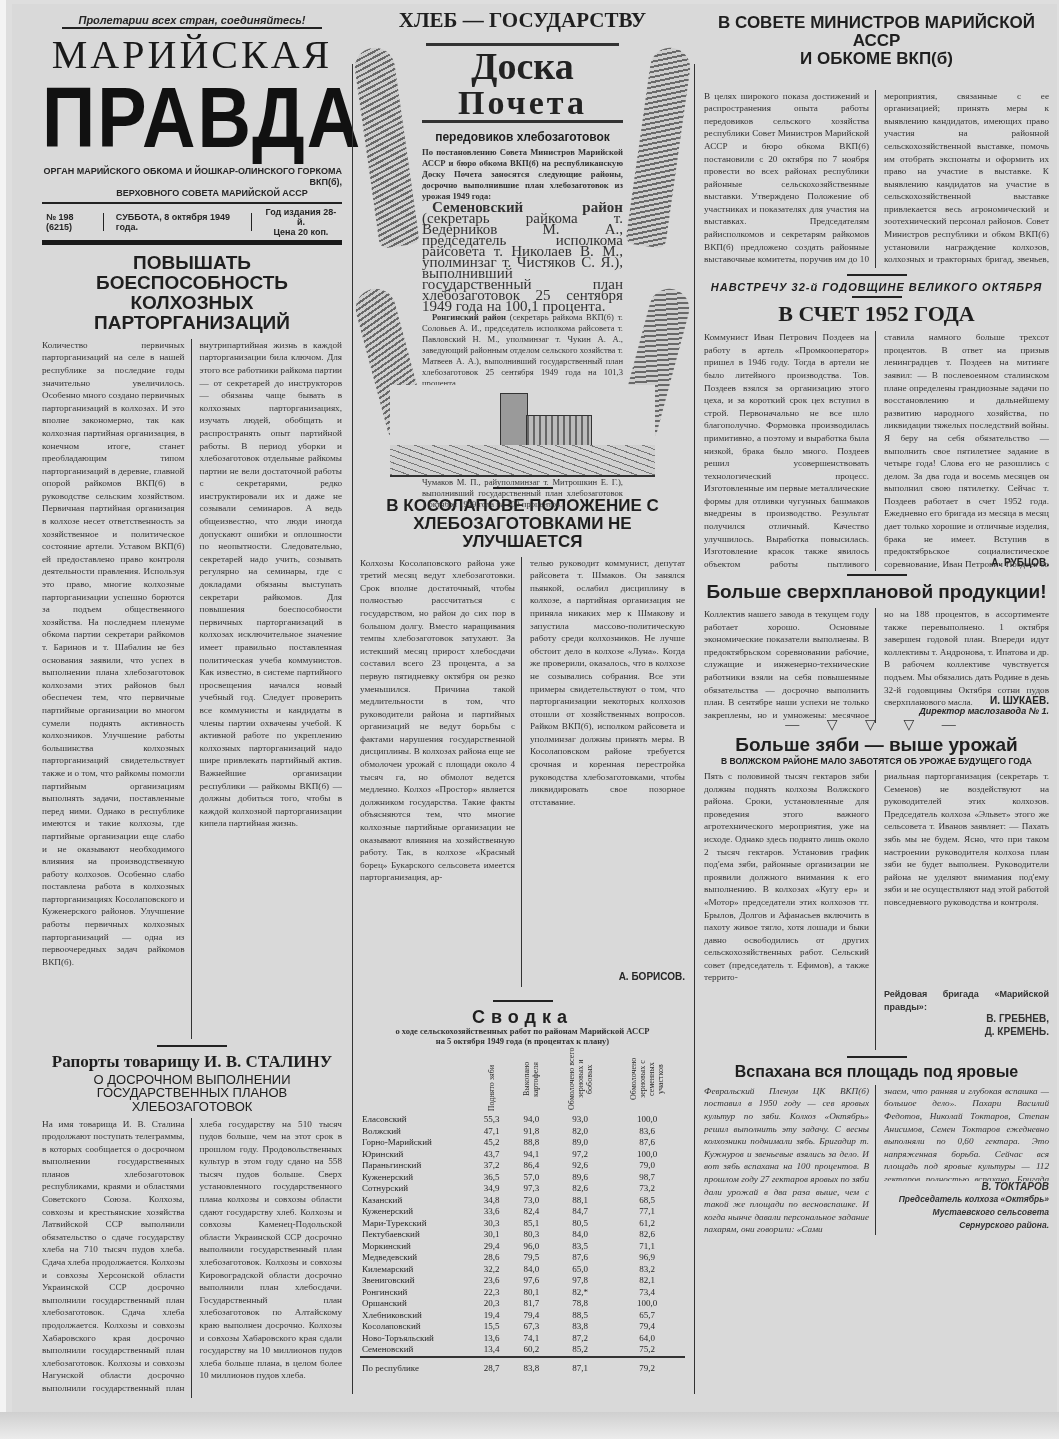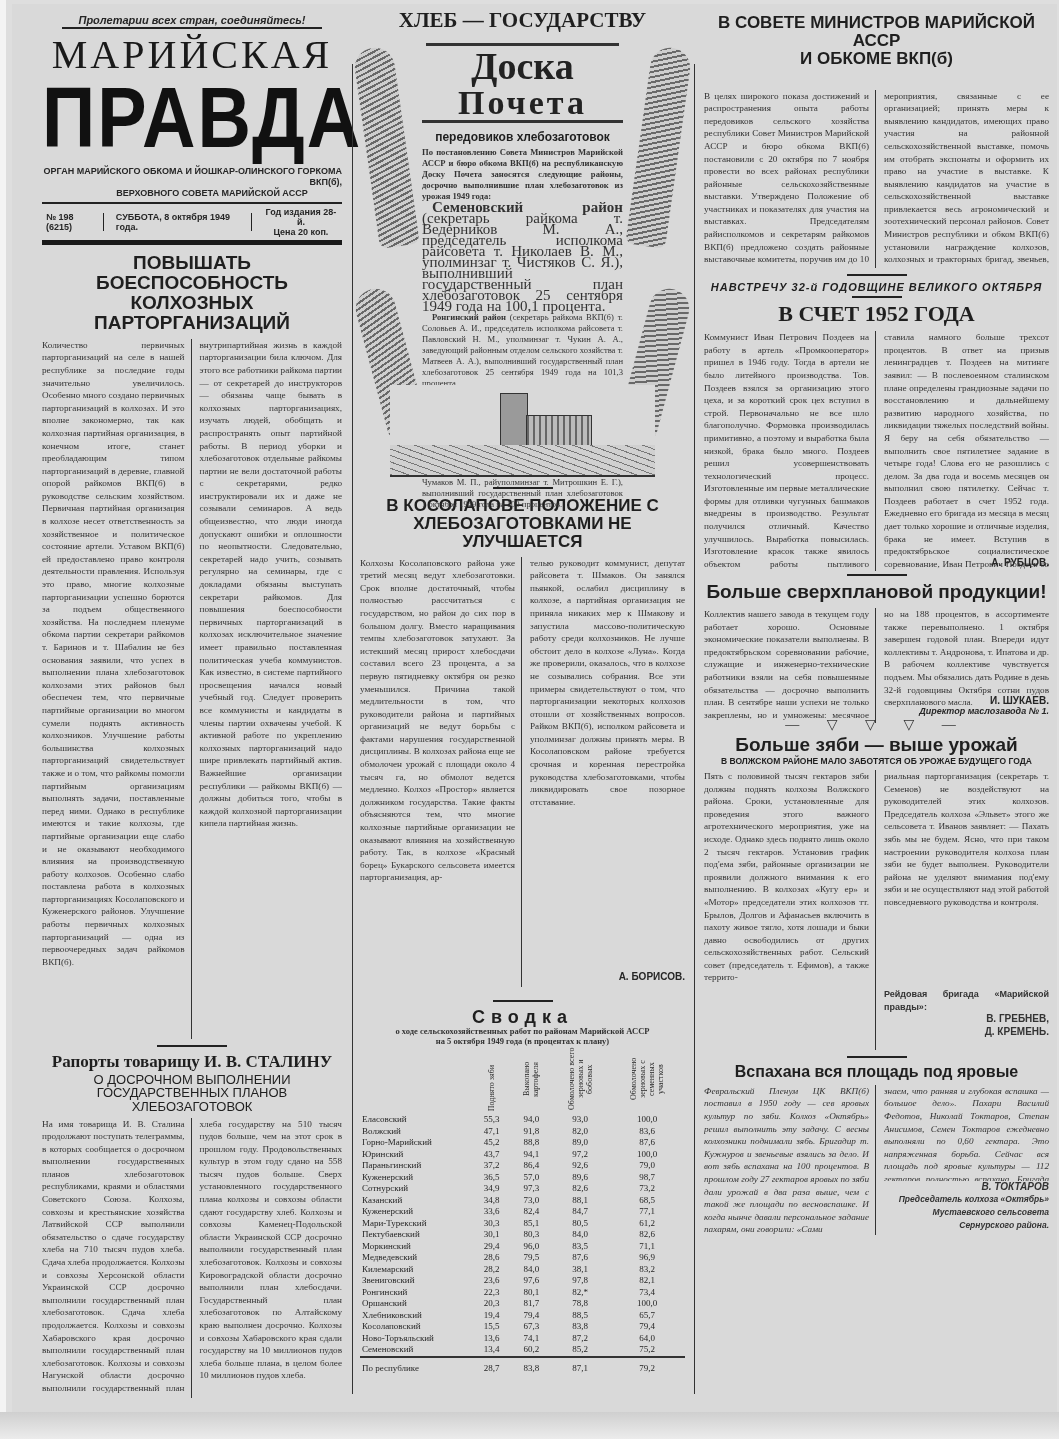--- a/index.html
+++ b/index.html
@@ -216,23 +216,23 @@
             </tr>
             <tr>
               <td>Медведевский</td>
               <td class="num">28,6</td>
               <td class="num">79,5</td>
               <td class="num">87,6</td>
               <td class="num">96,9</td>
             </tr>
             <tr>
               <td>Килемарский</td>
-              <td class="num">28,2</td>
+              <td class="num">32,2</td>
               <td class="num">84,0</td>
-              <td class="num">38,1</td>
+              <td class="num">65,0</td>
               <td class="num">83,2</td>
             </tr>
             <tr>
               <td>Звениговский</td>
               <td class="num">23,6</td>
               <td class="num">97,6</td>
               <td class="num">97,8</td>
               <td class="num">82,1</td>
             </tr>
             <tr>

